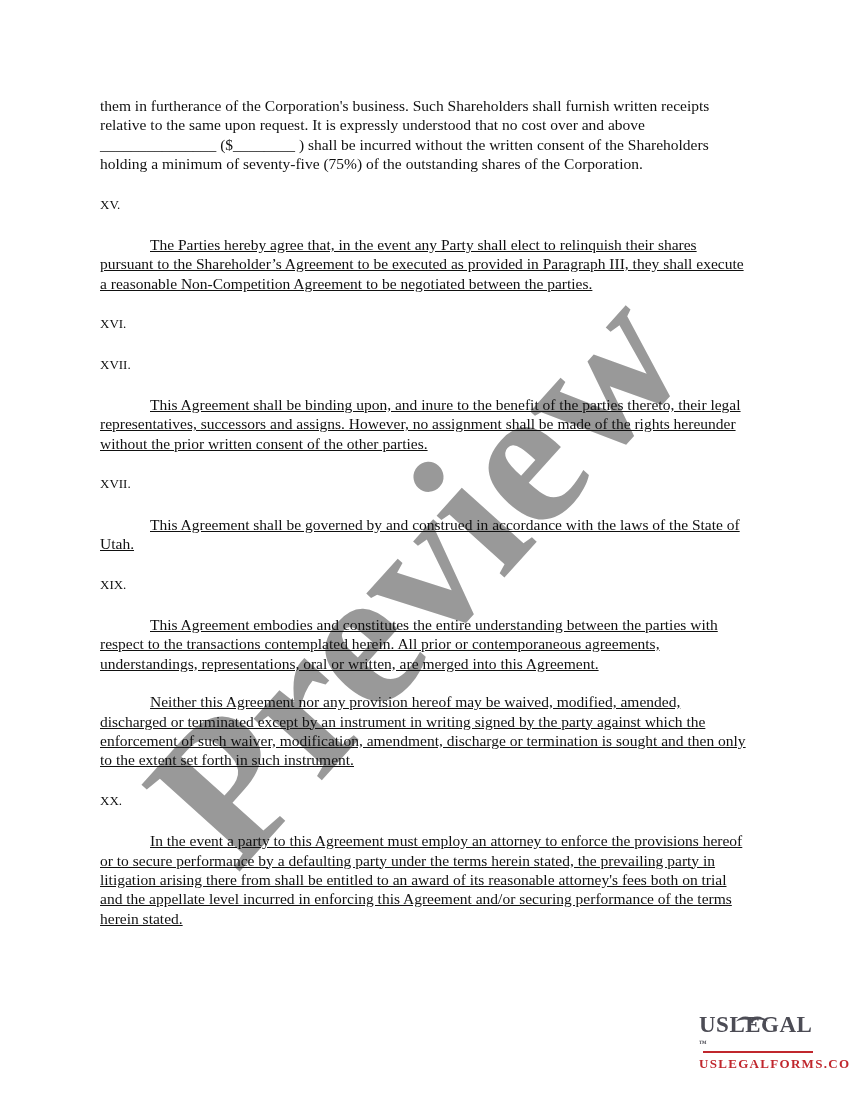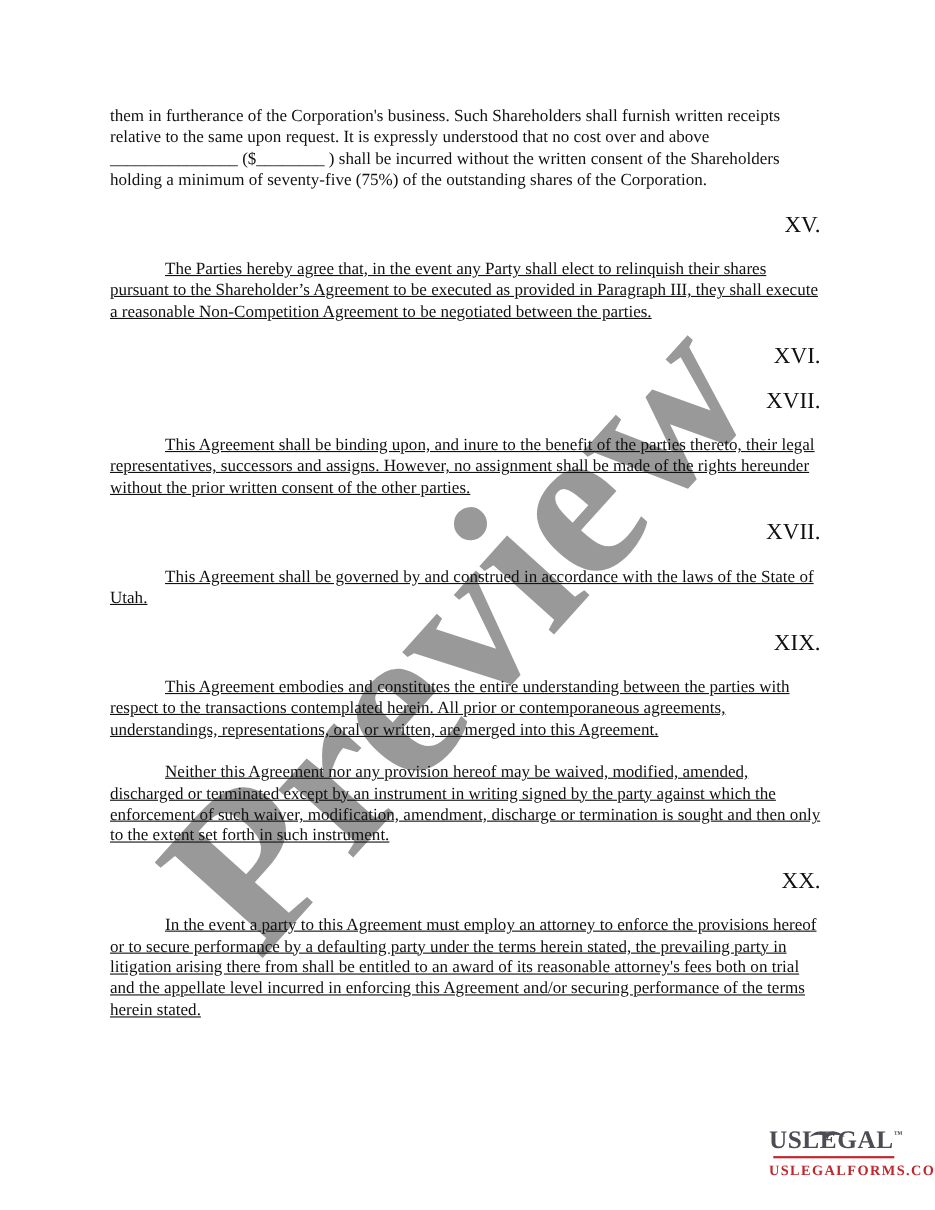--- a/index.html
+++ b/index.html
@@ -23,35 +23,36 @@
 
   .content {
     position: relative; z-index: 1;
     padding: 96px 104px 0 100px;
     font-size: 15.5px; line-height: 19.4px;
   }
 
   .content p { margin: 0 0 19px 0; }
   .content p.indented { text-indent: 50px; text-decoration: underline; }
   .section-heading {
-    text-align: right;
-    font-size: 21px; font-weight: normal;
+    text-align: left;
+    font-size: 13px; font-weight: normal;
     margin: 21px 0 21px 0;
   }
 
   .logo {
     position: absolute; right: 33px; bottom: 28px; z-index: 2;
     width: 118px; text-align: center;
   }
   .logo-row {
     position: relative;
     display: flex; align-items: flex-start; justify-content: flex-start;
     font-family: "Liberation Serif", serif; font-weight: bold;
     font-size: 23px; letter-spacing: 0.5px; color: #4c4c55;
     line-height: 24px;
+    flex-direction: column;
   }
   .logo-tm { font-size: 8px; line-height: 10px; margin-top: 2px; color: #4c4c55; }
   .eagle {
     position: absolute; top: -7px; left: 36px; width: 34px; height: 12px;
   }
   .eagle svg { width: 100%; height: 100%; fill: #4c4c55; }
   .logo-rule { height: 2px; background: #c0272d; margin: 2px 4px 3px 4px; }
   .logo-site {
     font-family: Liberation Serif, serif;
     font-size: 13px; font-weight: bold; letter-spacing: 1.3px;

